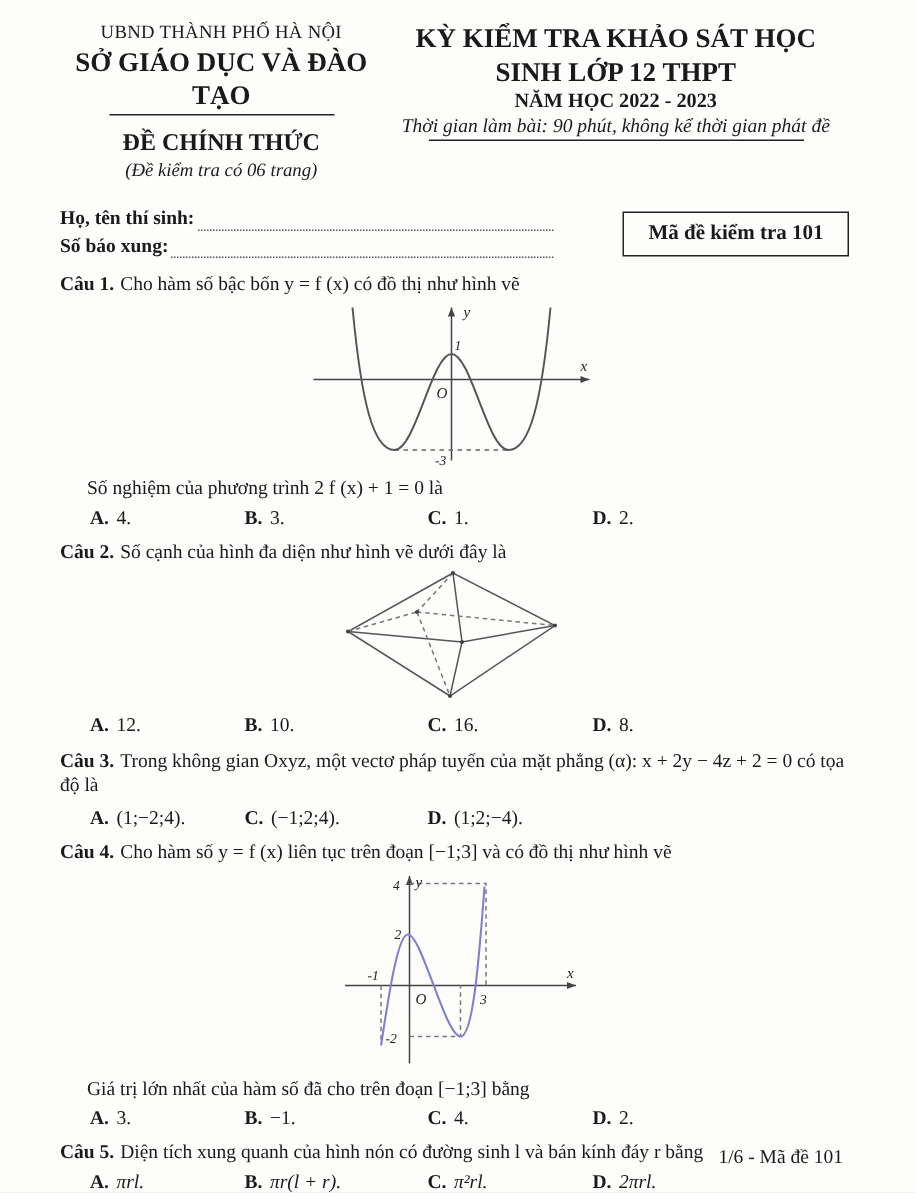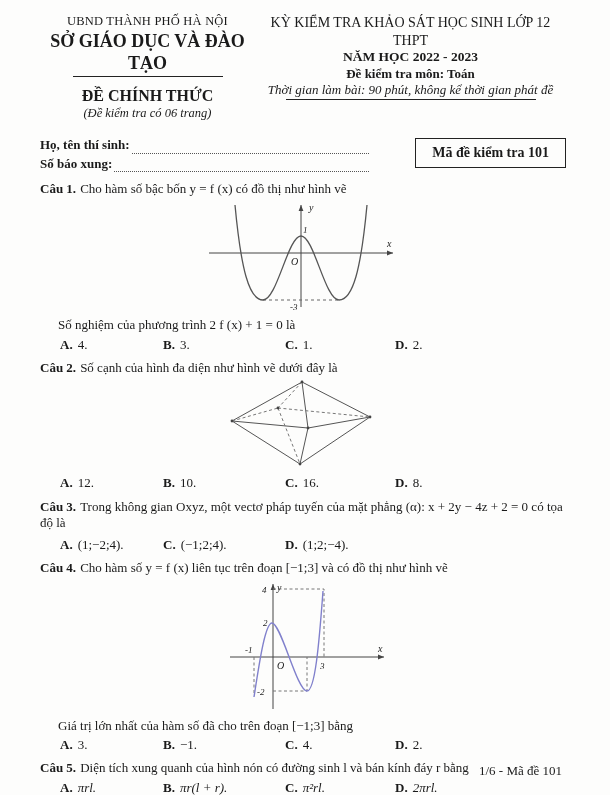--- a/index.html
+++ b/index.html
@@ -10,27 +10,27 @@
     font-size:13px;line-height:1.25;overflow:hidden;
   }
   
   .header{display:flex;}
   .h-left{width:215px;text-align:center;}
   .h-right{flex:1;text-align:center;}
   .h-left .l1{font-size:12.5px;letter-spacing:.2px;}
   .h-left .l2{font-weight:bold;font-size:18px;}
   .h-left .l3{font-weight:bold;font-size:16px;margin-top:9px;}
   .h-left .l4{font-style:italic;font-size:12.5px;}
-  .h-right .l1{font-weight:normal;font-size:14px;}
+  .h-right .l1{font-weight:bold;font-size:18px;}
   .h-right .l2{font-weight:bold;font-size:13.5px;}
   .h-right .l3{font-weight:bold;font-size:13px;}
   .h-right .l4{font-style:italic;font-size:13px;}
   .u-line{border-top:1.2px solid #222;margin:1px auto 0;}
   
-  .candidate{display:flex;align-items:flex-start;margin-top:16px;font-family:Liberation Serif, serif;}
+  .candidate{display:flex;align-items:center;margin-top:16px;font-family:Liberation Serif, serif;}
   .cand-left{width:340px;}
   .cand-row{display:flex;align-items:flex-end;margin-bottom:2px;}
   .cand-row b{font-size:13px;white-space:nowrap;}
   .dots{flex:1;border-bottom:1.6px dotted #555;height:11px;margin-left:2px;}
   .code-box{
     margin-left:46px;margin-top:1px;border:1.6px solid #222;
     padding:5px 16px;font-weight:bold;font-size:14px;white-space:nowrap;
   }
   
   .question{margin-top:7px;}
@@ -52,21 +52,20 @@
     <div class="h-left">
       <div class="l1">UBND THÀNH PHỐ HÀ NỘI</div>
       <div class="l2">SỞ GIÁO DỤC VÀ ĐÀO TẠO</div>
       <div class="u-line" style="width:150px"></div>
       <div class="l3">ĐỀ CHÍNH THỨC</div>
       <div class="l4">(Đề kiểm tra có 06 trang)</div>
     </div>
     <div class="h-right">
       <div class="l1">KỲ KIỂM TRA KHẢO SÁT HỌC SINH LỚP 12 THPT</div>
       <div class="l2">NĂM HỌC 2022 - 2023</div>
-      <div class="l3">Đề kiểm tra môn: Toán</div>
       <div class="l4">Thời gian làm bài: 90 phút, không kể thời gian phát đề</div>
       <div class="u-line" style="width:250px"></div>
     </div>
   </div>
 
   <div class="candidate">
     <div class="cand-left">
       <div class="cand-row">
         <b>Họ, tên thí sinh:</b>
         <span class="dots"></span>

